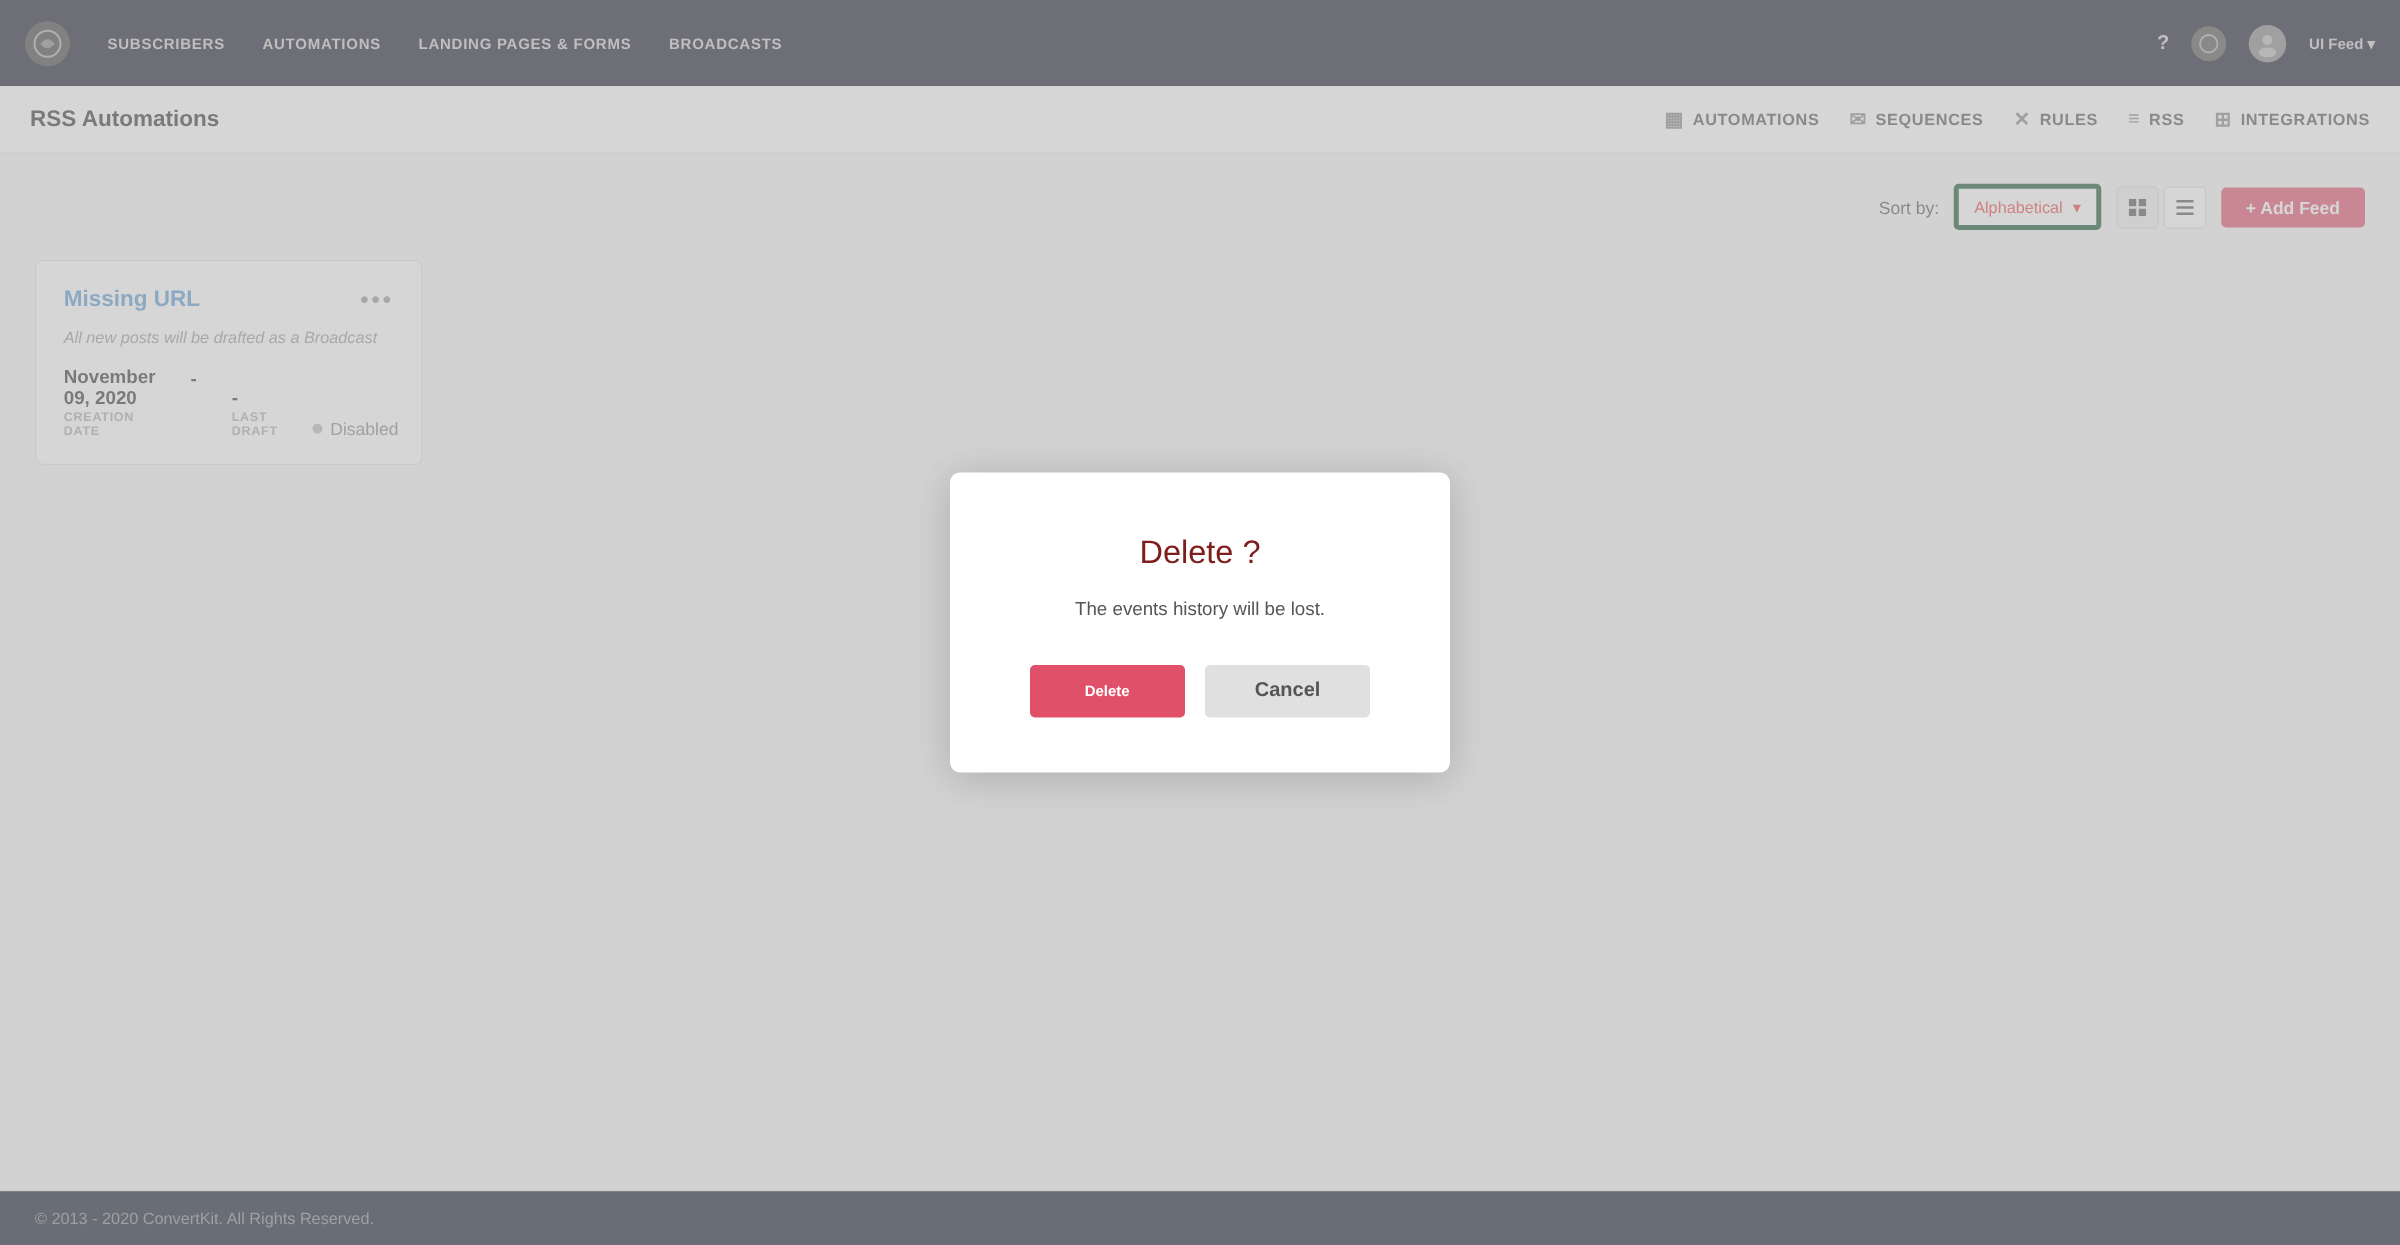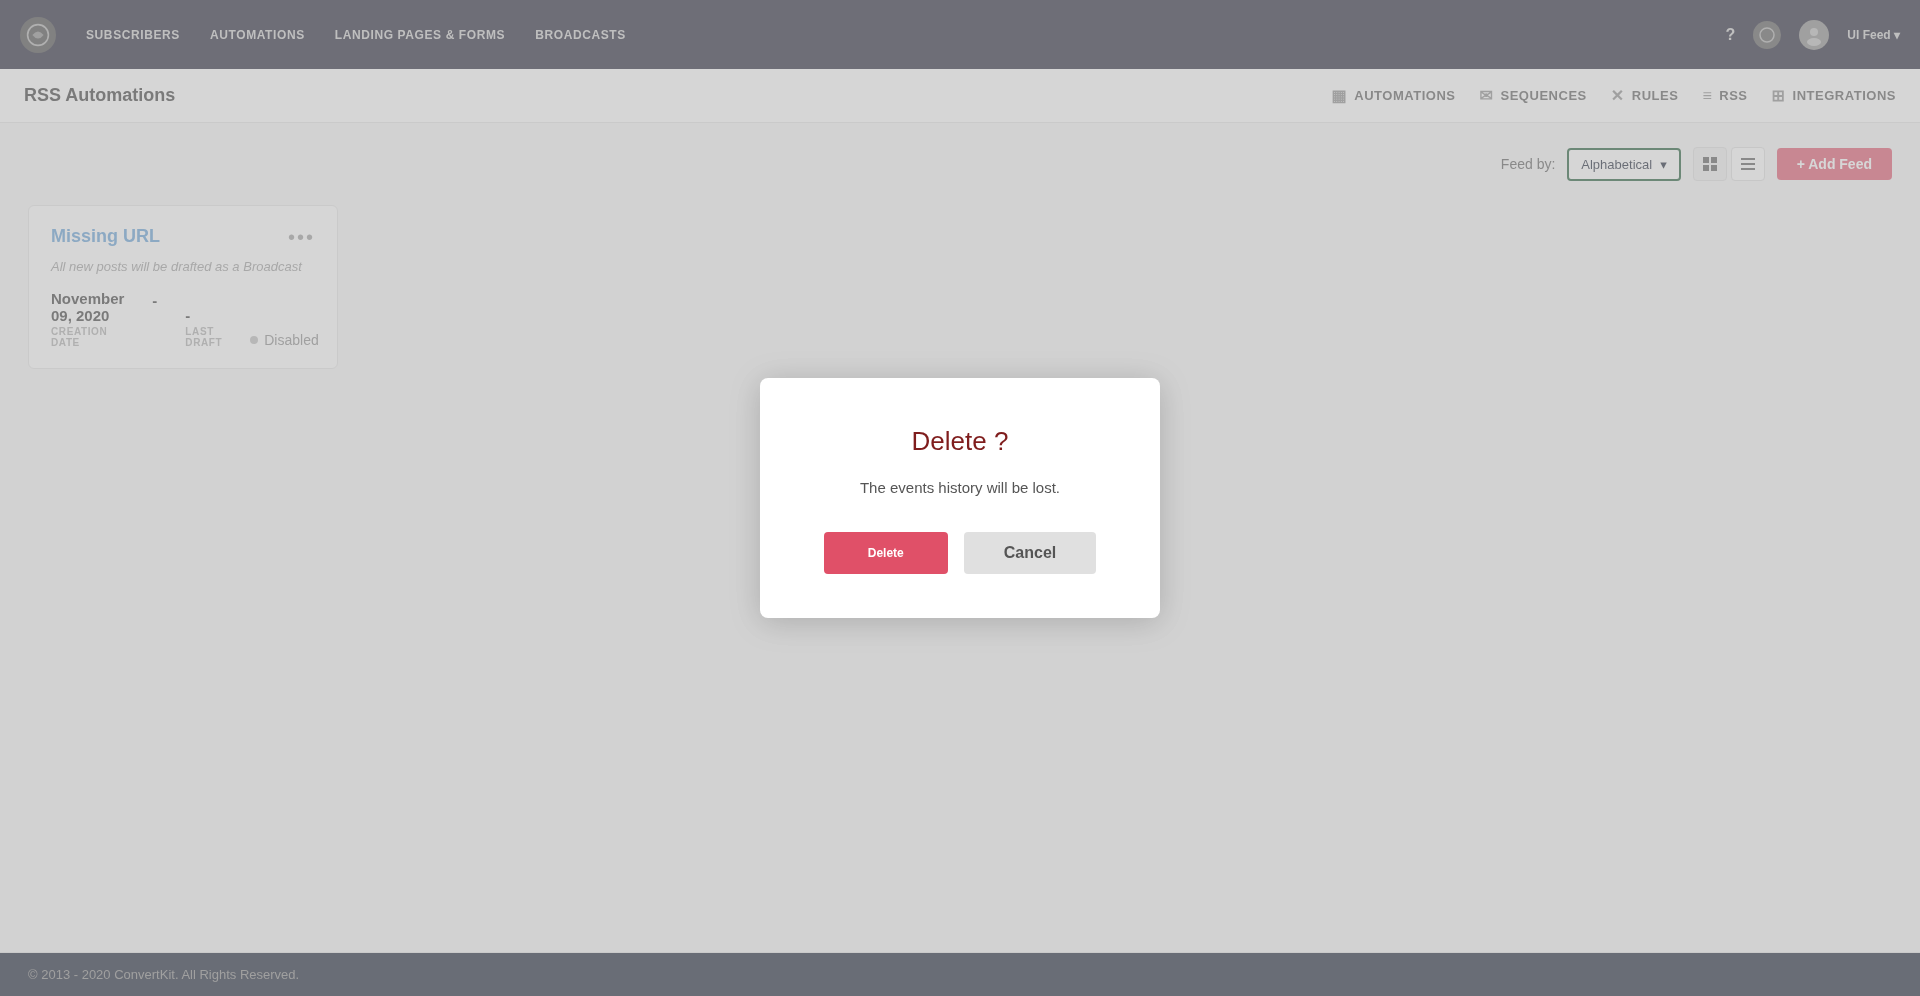--- a/index.html
+++ b/index.html
@@ -121,25 +121,25 @@
     }
     .sort-label {
       font-size: 14px;
       color: #555;
     }
     .sort-select {
       display: flex;
       align-items: center;
       gap: 8px;
       background: #fff;
-      border: 2px solid #14532d;
+      border: 4px solid #14532d;
       border-radius: 4px;
       padding: 7px 12px;
       font-size: 13px;
-      color: #0f172a;
+      color: #ef4444;
       cursor: pointer;
     }
     .view-toggle {
       display: flex;
       gap: 4px;
     }
     .view-btn {
       width: 34px; height: 34px;
       border: 1px solid #ddd;
       background: #fff;
@@ -362,21 +362,21 @@
     <div class="sub-nav-item">
       <span class="icon-box">⊞</span>
       <span>Integrations</span>
     </div>
   </div>
 </div>
 
 <div class="main-content">
 
   <div class="toolbar">
-    <span class="sort-label">Feed by:</span>
+    <span class="sort-label">Sort by:</span>
     <div class="sort-select">
       <span>Alphabetical</span>
       <span>▾</span>
     </div>
     <div class="view-toggle">
       <button class="view-btn active">
         <svg width="14" height="14" viewBox="0 0 14 14" fill="#555">
           <rect x="0" y="0" width="6" height="6"></rect>
             <rect x="8" y="0" width="6" height="6"></rect>
           <rect x="0" y="8" width="6" height="6"></rect>

